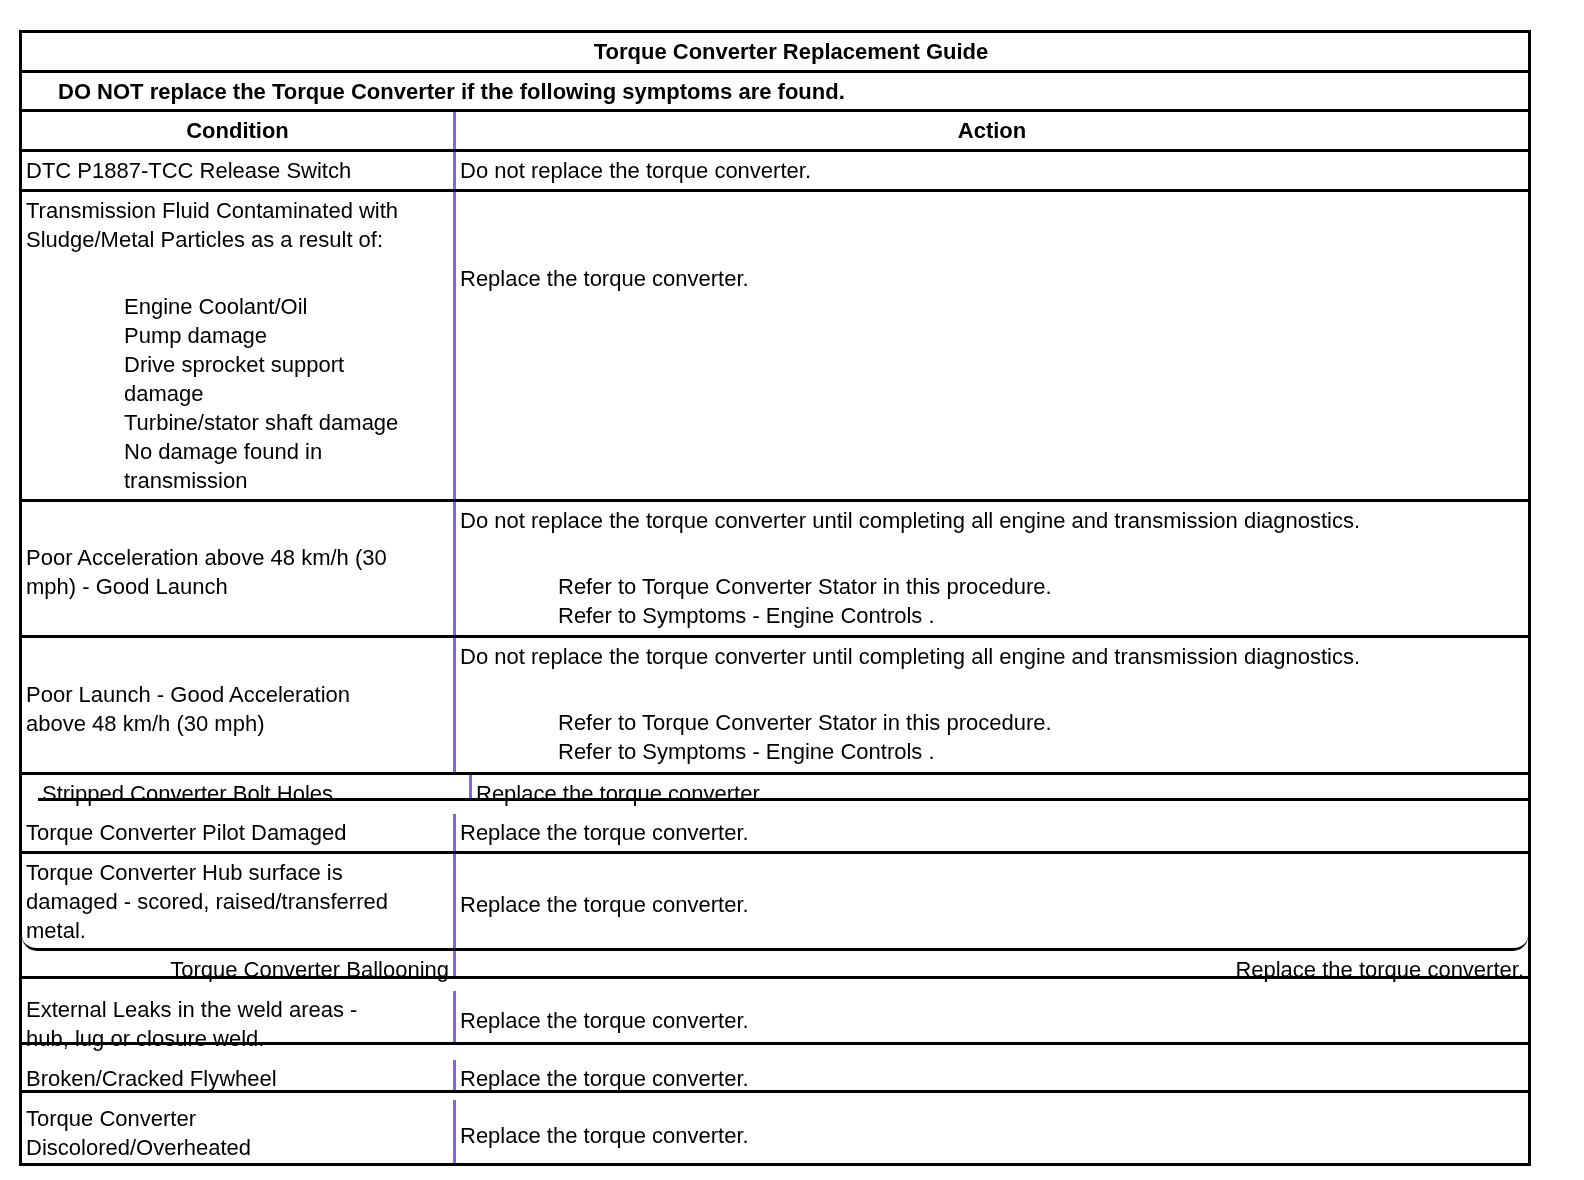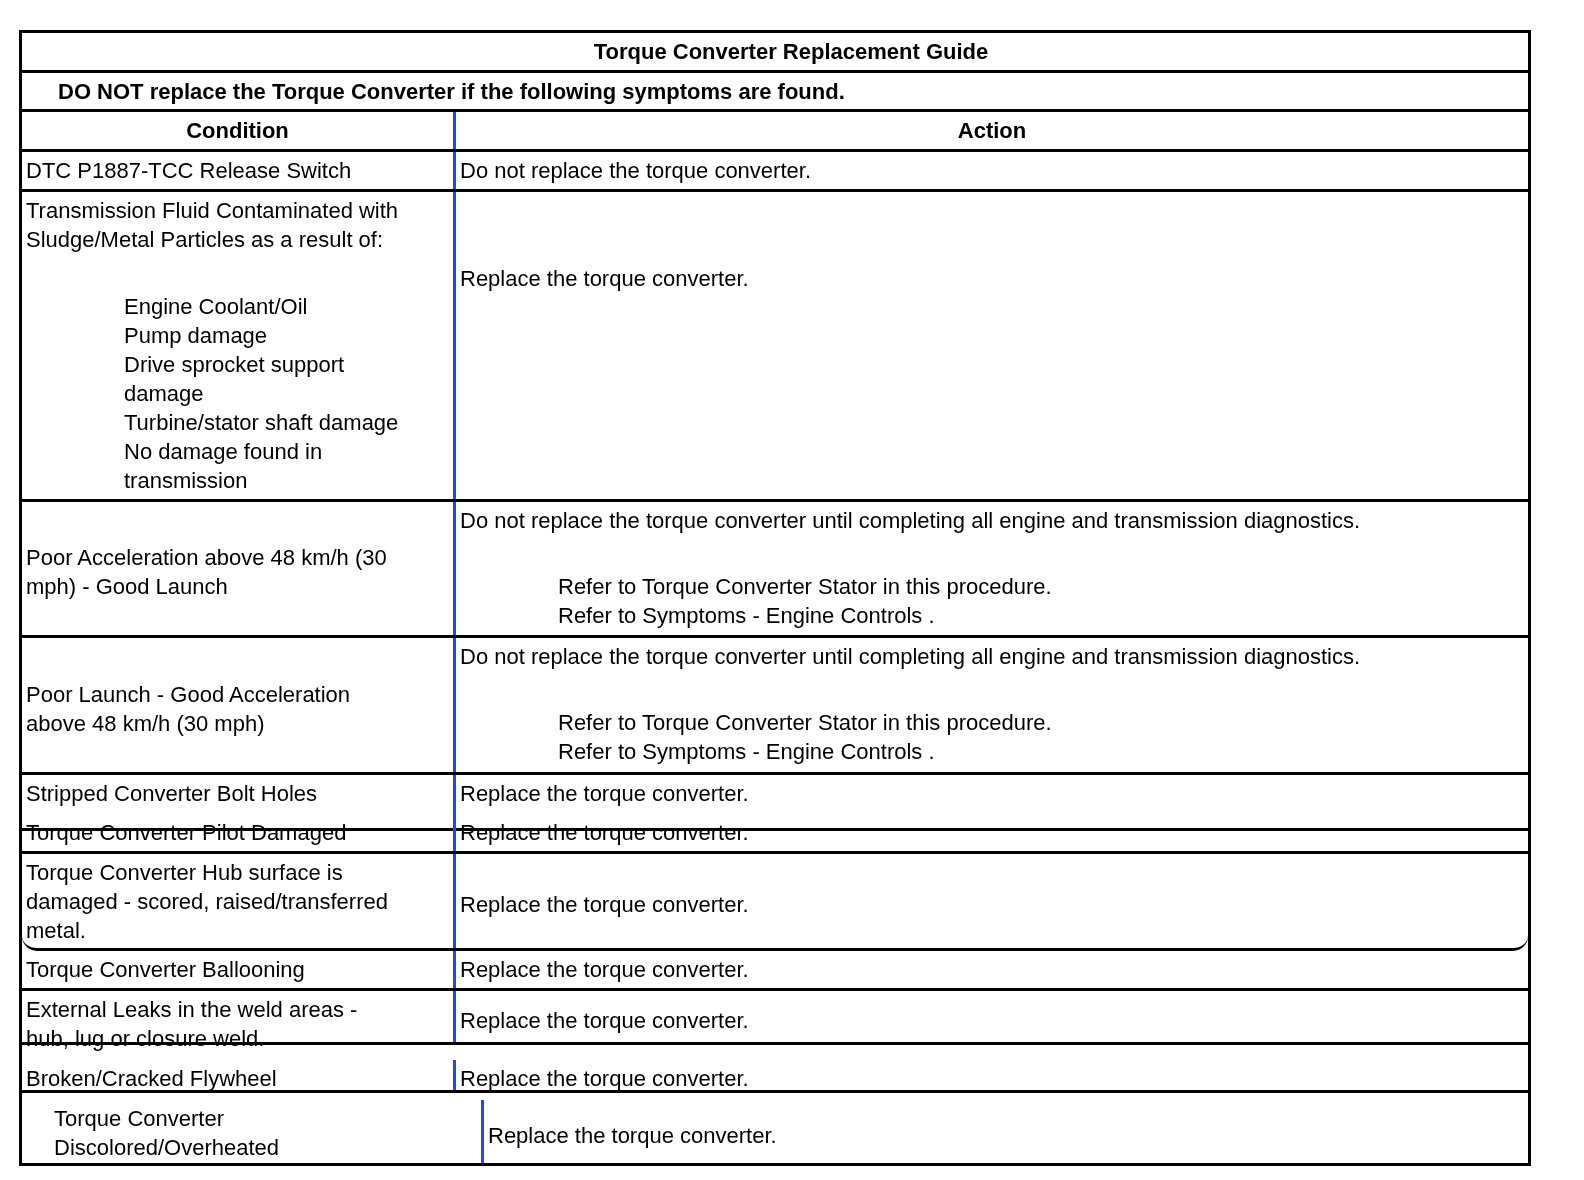--- a/index.html
+++ b/index.html
@@ -2,24 +2,24 @@
 <html><head>
 <meta charset="utf-8">
 <style>
   html, body { margin: 0; padding: 0; background: #ffffff; }
   body { width: 1584px; height: 1180px; position: relative; overflow: hidden;
          font-family: "Liberation Sans", sans-serif; color: #000; }
   .tbl { position: absolute; left: 19px; top: 30px; width: 1512px; height: 1136px;
          border: 3px solid #000; box-sizing: border-box; }
   .row { position: absolute; left: 0; right: 0; box-sizing: border-box;
          border-bottom: 3px solid #000; }
-  .row.last { border-bottom: none; margin-left: 28px; }
+  .row.last { border-bottom: none; }
   .cell { position: absolute; top: 0; bottom: 0; box-sizing: border-box;
           font-size: 22px; line-height: 29px; padding: 4px 4px 0 4px; white-space: nowrap; }
-  .cond { left: 0; width: 434px; border-right: 3px solid #1d4ed8; }
+  .cond { left: 0; width: 434px; border-right: 3px solid #8b5cf6; }
   .act  { left: 434px; right: 0; }
   .full { left: 0; right: 0; margin-left: 32px; }
   .bold { font-weight: bold; }
   .center { text-align: center; }
   .vcenter { display: flex; flex-direction: column; justify-content: center; padding-top: 7px; }
   .indent { padding-left: 98px; }
   .line { display: block; }
 </style>
 </head>
 <body>
@@ -91,21 +91,21 @@
     <div class="cell act">
       <span class="line">Do not replace the torque converter until completing all engine and transmission diagnostics.</span>
       <div style="height:37px;"></div>
       <div class="indent">
         <span class="line">Refer to Torque Converter Stator in this procedure.</span>
         <span class="line">Refer to Symptoms - Engine Controls .</span>
       </div>
     </div>
   </div>
 
-  <div class="row" style="top:742px;height:56px;">
+  <div class="row" style="top:742px;height:26px;margin-left:16px;">
     <div class="cell cond">
       <span class="line">Stripped Converter Bolt Holes</span>
     </div>
     <div class="cell act">
       <span class="line">Replace the torque converter.</span>
     </div>
   </div>
 
   <div class="row" style="top:781px;height:40px;">
     <div class="cell cond">
@@ -120,21 +120,21 @@
     <div class="cell cond">
       <span class="line">Torque Converter Hub surface is</span>
       <span class="line">damaged - scored, raised/transferred</span>
       <span class="line">metal.</span>
     </div>
     <div class="cell act vcenter">
       <span class="line">Replace the torque converter.</span>
     </div>
   </div>
 
-  <div class="row" style="top:918px;height:40px;">
+  <div class="row" style="top:918px;height:28px;text-align:right;">
     <div class="cell cond">
       <span class="line">Torque Converter Ballooning</span>
     </div>
     <div class="cell act">
       <span class="line">Replace the torque converter.</span>
     </div>
   </div>
 
   <div class="row" style="top:958px;height:54px;">
     <div class="cell cond">

